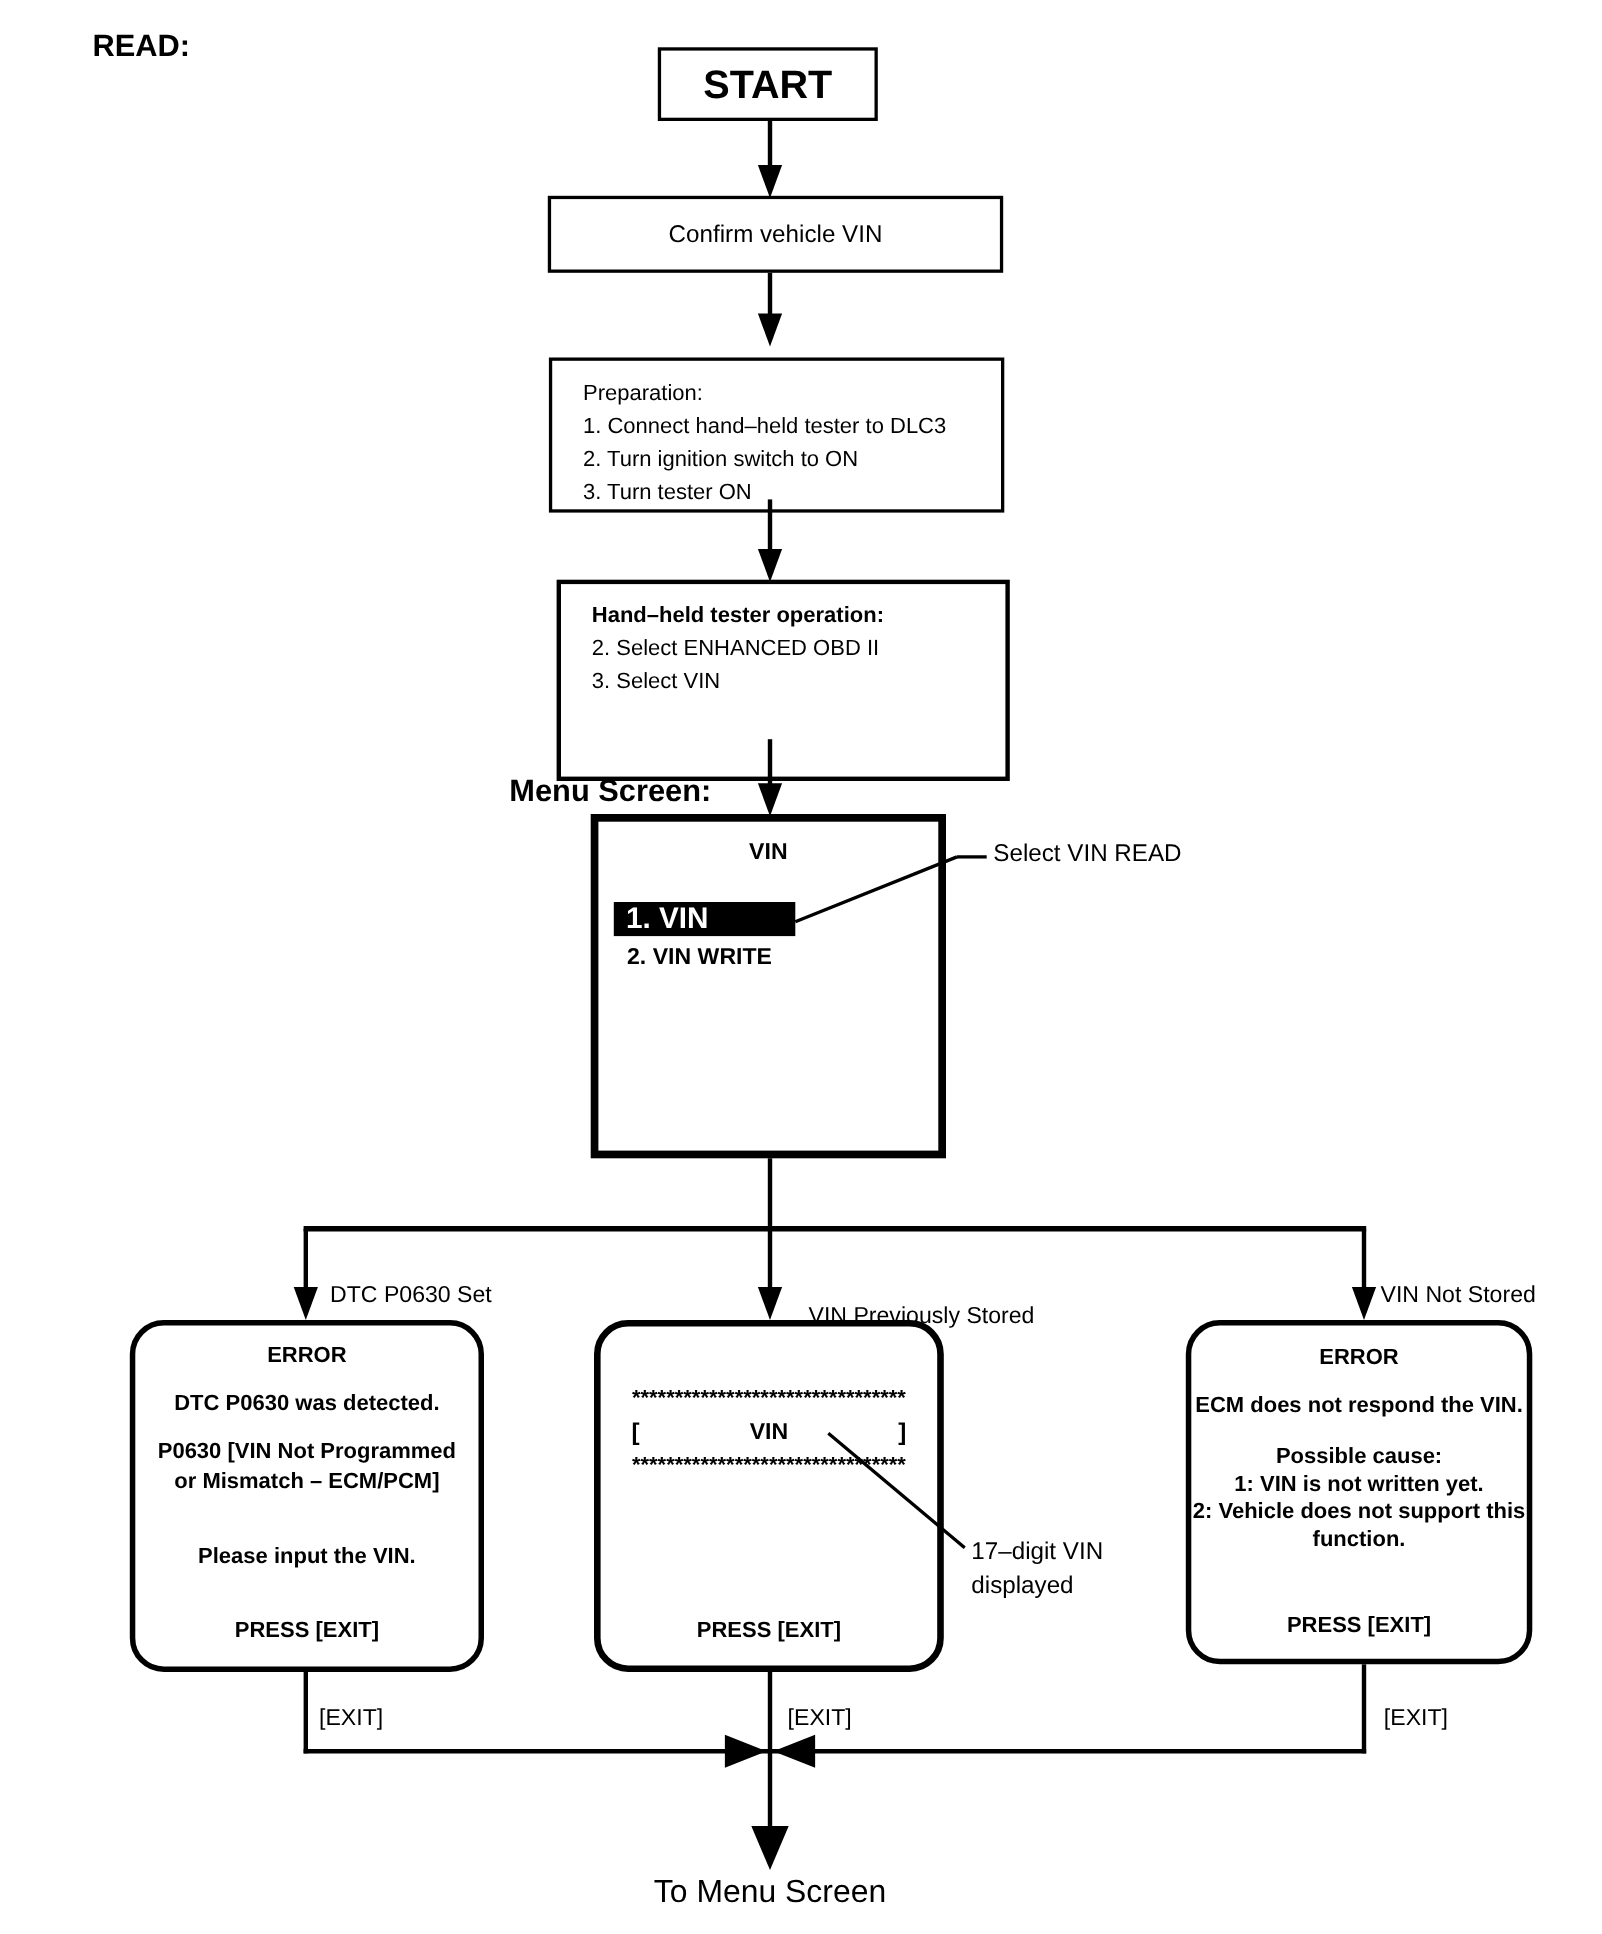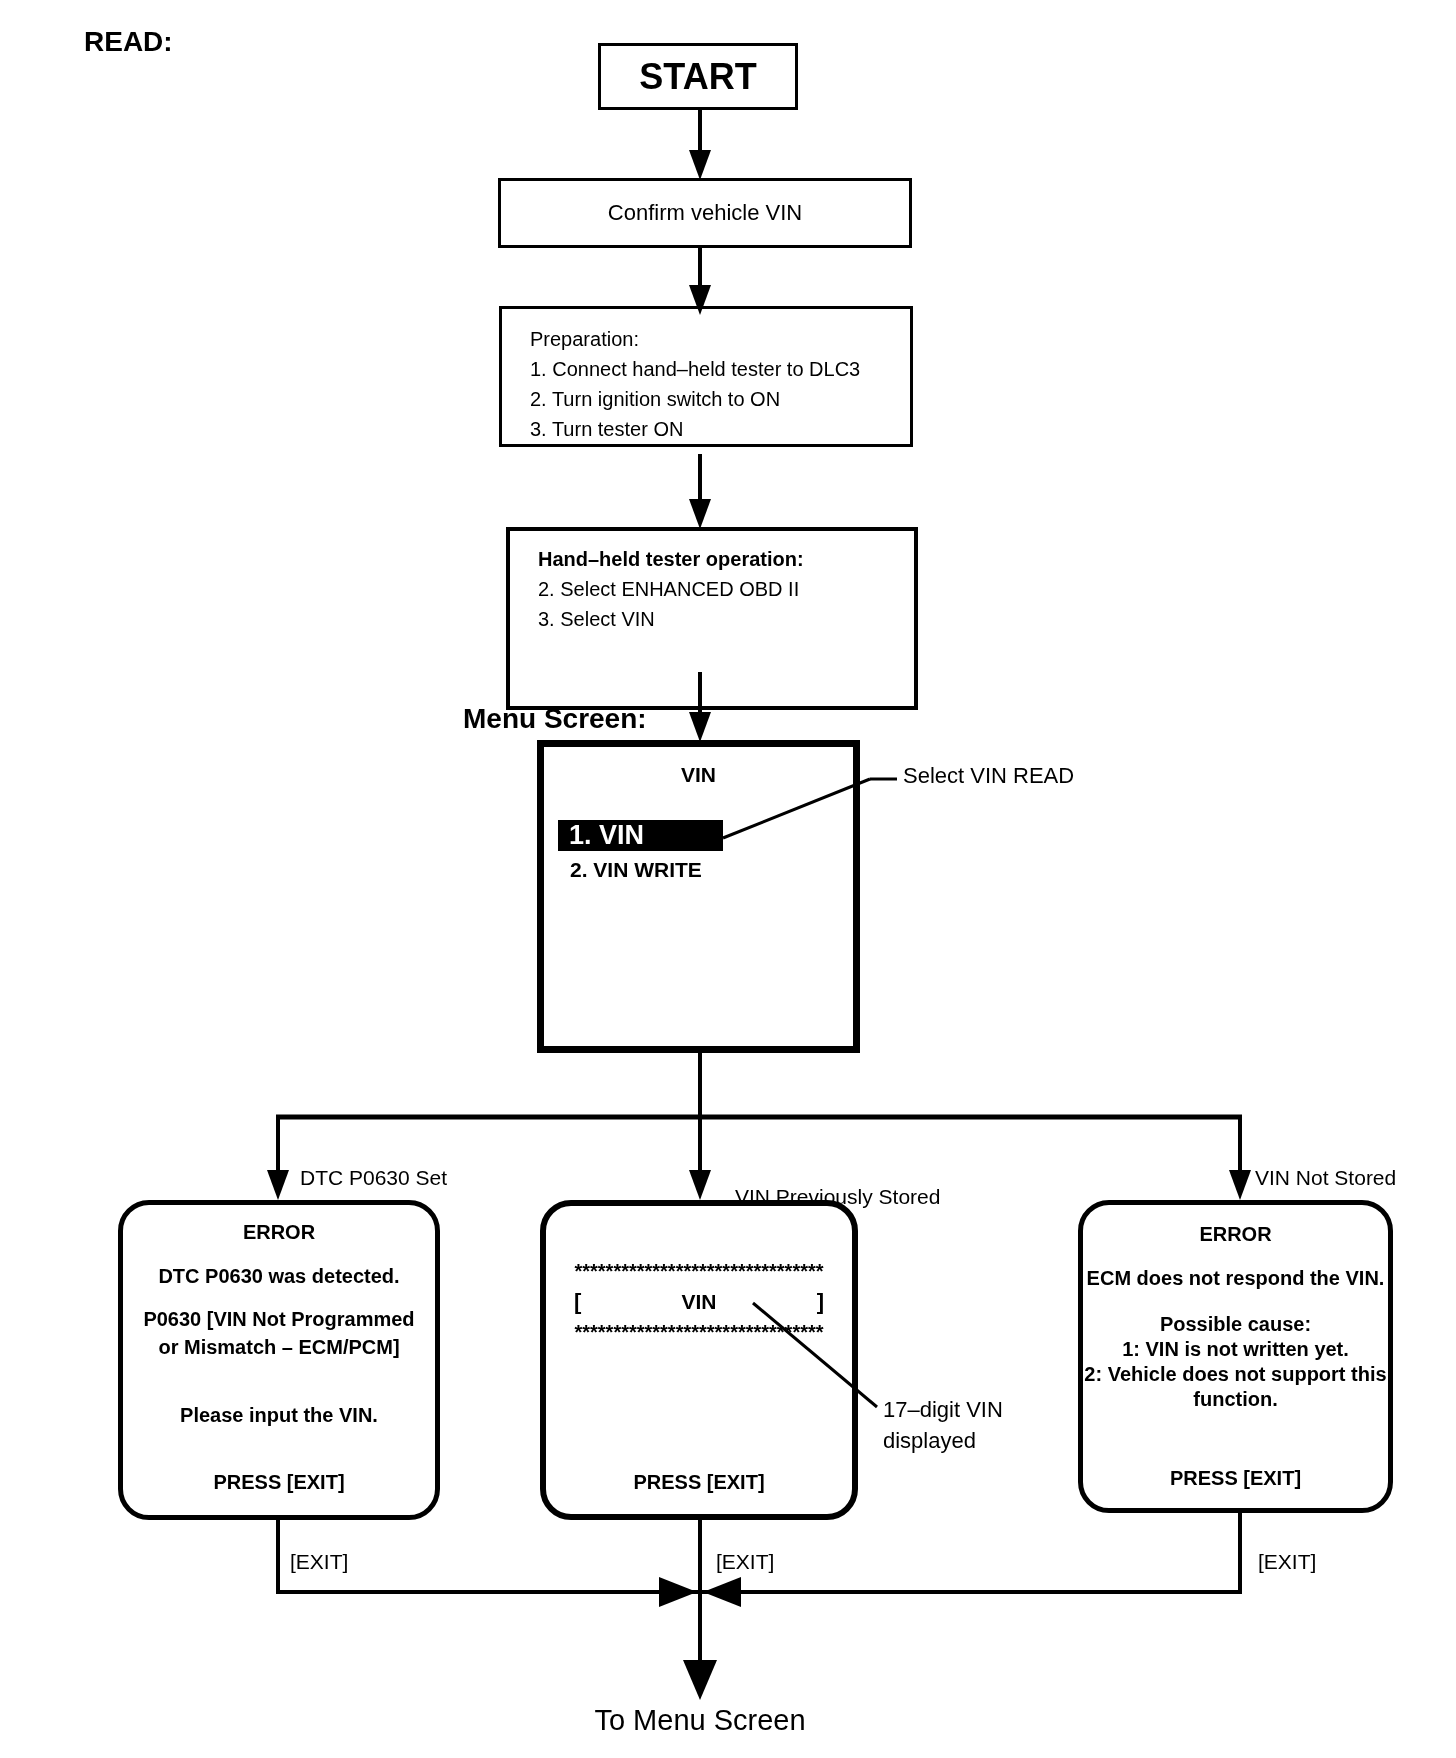--- a/index.html
+++ b/index.html
@@ -9,21 +9,21 @@
   .abs{position:absolute;}
   .box{position:absolute;border:3px solid #000;background:transparent;box-sizing:border-box;z-index:1;}
   .flex-center{display:flex;align-items:center;justify-content:center;}
   .heading{font-weight:bold;font-size:28px;}
   .body-text{font-size:20px;line-height:30px;}
   .bold{font-weight:bold;}
   
   .read-label{left:84px;top:26px;}
   .start-box{left:598px;top:43px;width:200px;height:67px;font-size:36px;}
   .confirm-box{left:498px;top:178px;width:414px;height:70px;font-size:22px;}
-  .prep-box{left:499px;top:306px;width:414px;height:141px;padding:15px 0 0 28px;}
+  .prep-box{left:499px;top:325px;width:414px;height:141px;padding:15px 0 0 28px;}
   .tester-box{left:506px;top:527px;width:412px;height:183px;border-width:4px;padding:13px 0 0 28px;}
   .menu-screen-label{left:463px;top:703px;}
   
   .menu-box{left:537px;top:740px;width:323px;height:313px;border-width:7px;}
   .menu-title{position:absolute;left:0;top:16px;width:100%;text-align:center;font-weight:bold;font-size:21px;}
   .menu-item-selected{position:absolute;left:14px;top:73px;width:165px;height:31px;background:#000;color:#fff;
         font-weight:bold;font-size:27px;line-height:31px;padding-left:11px;box-sizing:border-box;}
   .menu-item{position:absolute;left:26px;top:111px;font-weight:bold;font-size:21px;}
   .select-annotation{left:903px;top:763px;font-size:22px;}
   

